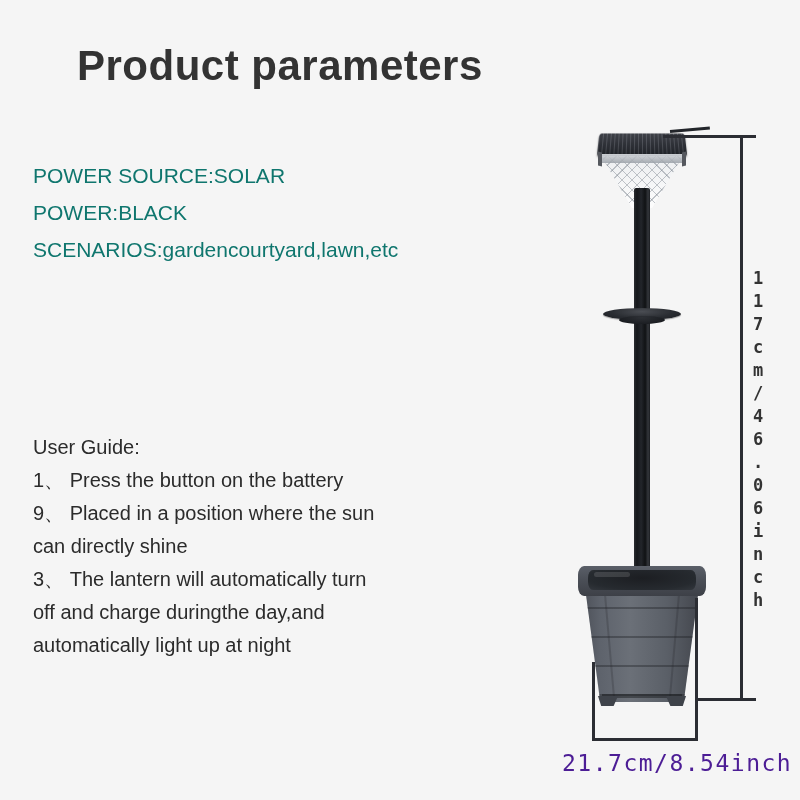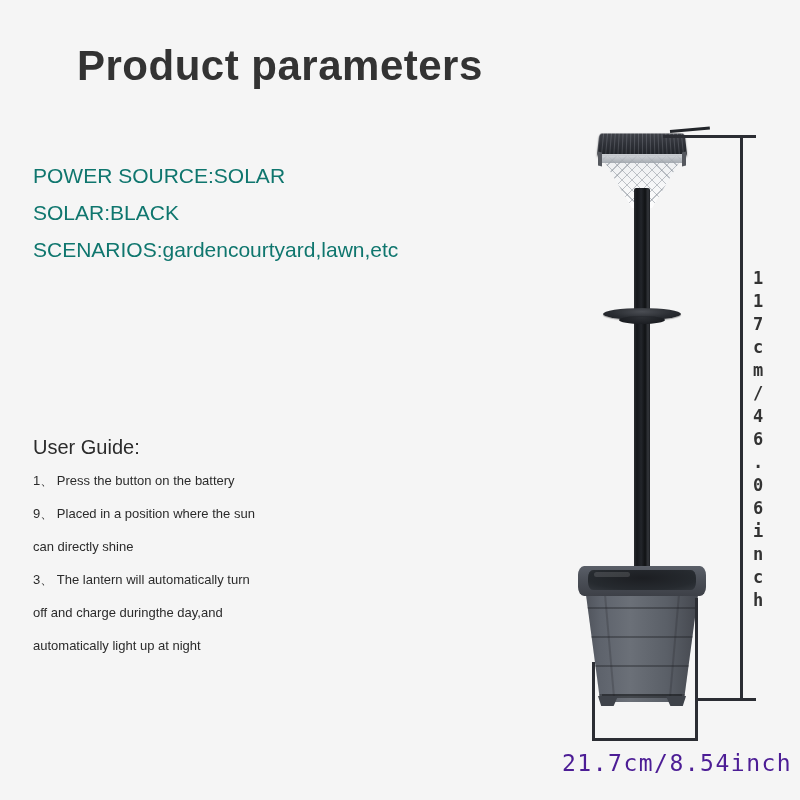--- a/index.html
+++ b/index.html
@@ -47,21 +47,21 @@
     left: 33px;
     top: 431px;
     width: 390px;
   }
   #guide-title {
     font-size: 20px;
     color: #2b2b2b;
     line-height: 33px;
   }
   .guide-line {
-    font-size: 13px;
+    font-size: 20px;
     color: #2b2b2b;
     line-height: 33px;
   }
 
   
   #product-figure {
     position: absolute;
     left: 520px;
     top: 100px;
     width: 280px;
@@ -346,21 +346,21 @@
     font-family: "DejaVu Sans Mono", monospace;
   }
 </style>
 </head>
 <body>
 
 <div id="page-title">Product parameters</div>
 
 <div id="spec-list">
   <div class="spec-line">POWER SOURCE:SOLAR</div>
-  <div class="spec-line">SOLAR:BLACK</div>
+  <div class="spec-line">POWER:BLACK</div>
   <div class="spec-line">SCENARIOS:gardencourtyard,lawn,etc</div>
 </div>
 
 <div id="user-guide">
   <div id="guide-title">User Guide:</div>
   <div class="guide-line">1、 Press the button on the battery</div>
   <div class="guide-line">9、 Placed in a position where the sun</div>
   <div class="guide-line">can directly shine</div>
   <div class="guide-line">3、 The lantern will automatically turn</div>
   <div class="guide-line">off and charge duringthe day,and</div>

